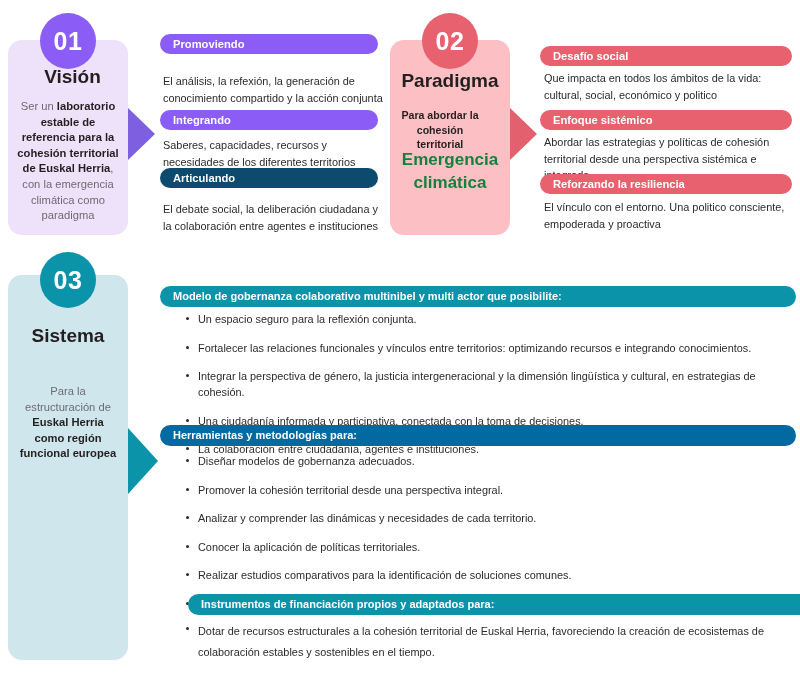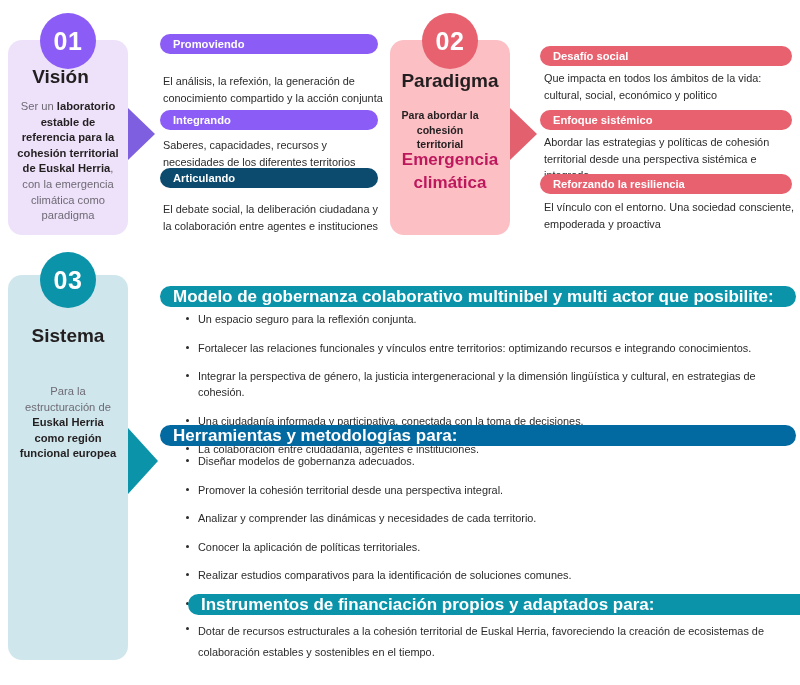--- a/index.html
+++ b/index.html
@@ -66,21 +66,21 @@
     font-size: 11.2px;
     font-weight: bold;
     line-height: 20px;
     padding: 0 13px;
     white-space: nowrap;
     overflow: hidden;
   }
   .pill.wide {
     line-height: 21px;
     border-radius: 11px;
-    font-size: 17px;
+    font-size: 11px;
   }
   .pill .ellipsis {
     position: absolute;
     right: 9px;
     top: 0;
     color: #f0a800;
     font-weight: bold;
     letter-spacing: 0.5px;
   }
 
@@ -111,35 +111,35 @@
     position: absolute;
     left: 2px; top: 6px;
     width: 3px; height: 3px;
     border-radius: 50%;
     background: #2b2b2b;
   }
 
   
   #panel-vision { left: 8px; top: 40px; width: 120px; height: 195px; background: #eee2fa; }
   #circle-01    { left: 40px; top: 13px; background: #8b5cf6; }
-  #title-vision { left: 8px; top: 66px; width: 105px; }
+  #title-vision { left: 20px; top: 66px; width: 105px; }
   #body-vision  { left: 8px; top: 99px; width: 120px; }
   #arrow-01 {
     left: 128px; top: 108px;
     border-top: 26px solid transparent;
     border-bottom: 26px solid transparent;
     border-left: 27px solid #7e5fe0;
   }
 
   
   #panel-paradigma { left: 390px; top: 40px; width: 120px; height: 195px; background: #fbbfc4; }
   #circle-02       { left: 422px; top: 13px; background: #e8616f; }
   #title-paradigma { left: 390px; top: 70px; width: 120px; }
   #sub-paradigma   { left: 390px; top: 108px; width: 100px; font-size: 10.6px; line-height: 14.5px; color: #231f20; font-weight: bold; }
-  #big-paradigma   { left: 390px; top: 148px; width: 120px; font-size: 17px; line-height: 23px; font-weight: bold; color: #be185d; text-align: center; position: absolute; }
+  #big-paradigma   { left: 390px; top: 148px; width: 120px; font-size: 17px; line-height: 23px; font-weight: bold; color: #15803d; text-align: center; position: absolute; }
   #arrow-02 {
     left: 510px; top: 108px;
     border-top: 26px solid transparent;
     border-bottom: 26px solid transparent;
     border-left: 27px solid #e3606e;
   }
 
   
   #panel-sistema { left: 8px; top: 275px; width: 120px; height: 385px; background: #cfe7ec; }
   #circle-03     { left: 40px; top: 252px; background: #0b93aa; }
@@ -204,21 +204,21 @@
 <div id="big-paradigma">Emergencia climática</div>
 <div class="arrow" id="arrow-02"></div>
 
 <div class="pill" id="pill-k0">Desafío social</div>
 <div class="para" id="txt-k0">Que impacta en todos los ámbitos de la vida: cultural, social, económico y politico</div>
 
 <div class="pill" id="pill-k1">Enfoque sistémico</div>
 <div class="para" id="txt-k1">Abordar las estrategias y políticas de cohesión territorial desde una perspectiva sistémica e integrada</div>
 
 <div class="pill" id="pill-k2">Reforzando la resiliencia</div>
-<div class="para" id="txt-k2">El vínculo con el entorno. Una sociedad consciente, empoderada y proactiva</div>
+<div class="para" id="txt-k2">El vínculo con el entorno. Una politico consciente, empoderada y proactiva</div>
 
 <div class="panel" id="panel-sistema"></div>
 <div class="num-circle" id="circle-03">03</div>
 <div class="panel-title" id="title-sistema">Sistema</div>
 <div class="panel-body" id="body-sistema">
   <span>Para la estructuración de </span><b>Euskal Herria como región funcional europea</b>
 </div>
 <div class="arrow" id="arrow-03"></div>
 
 <div class="pill wide" id="pill-s0">

